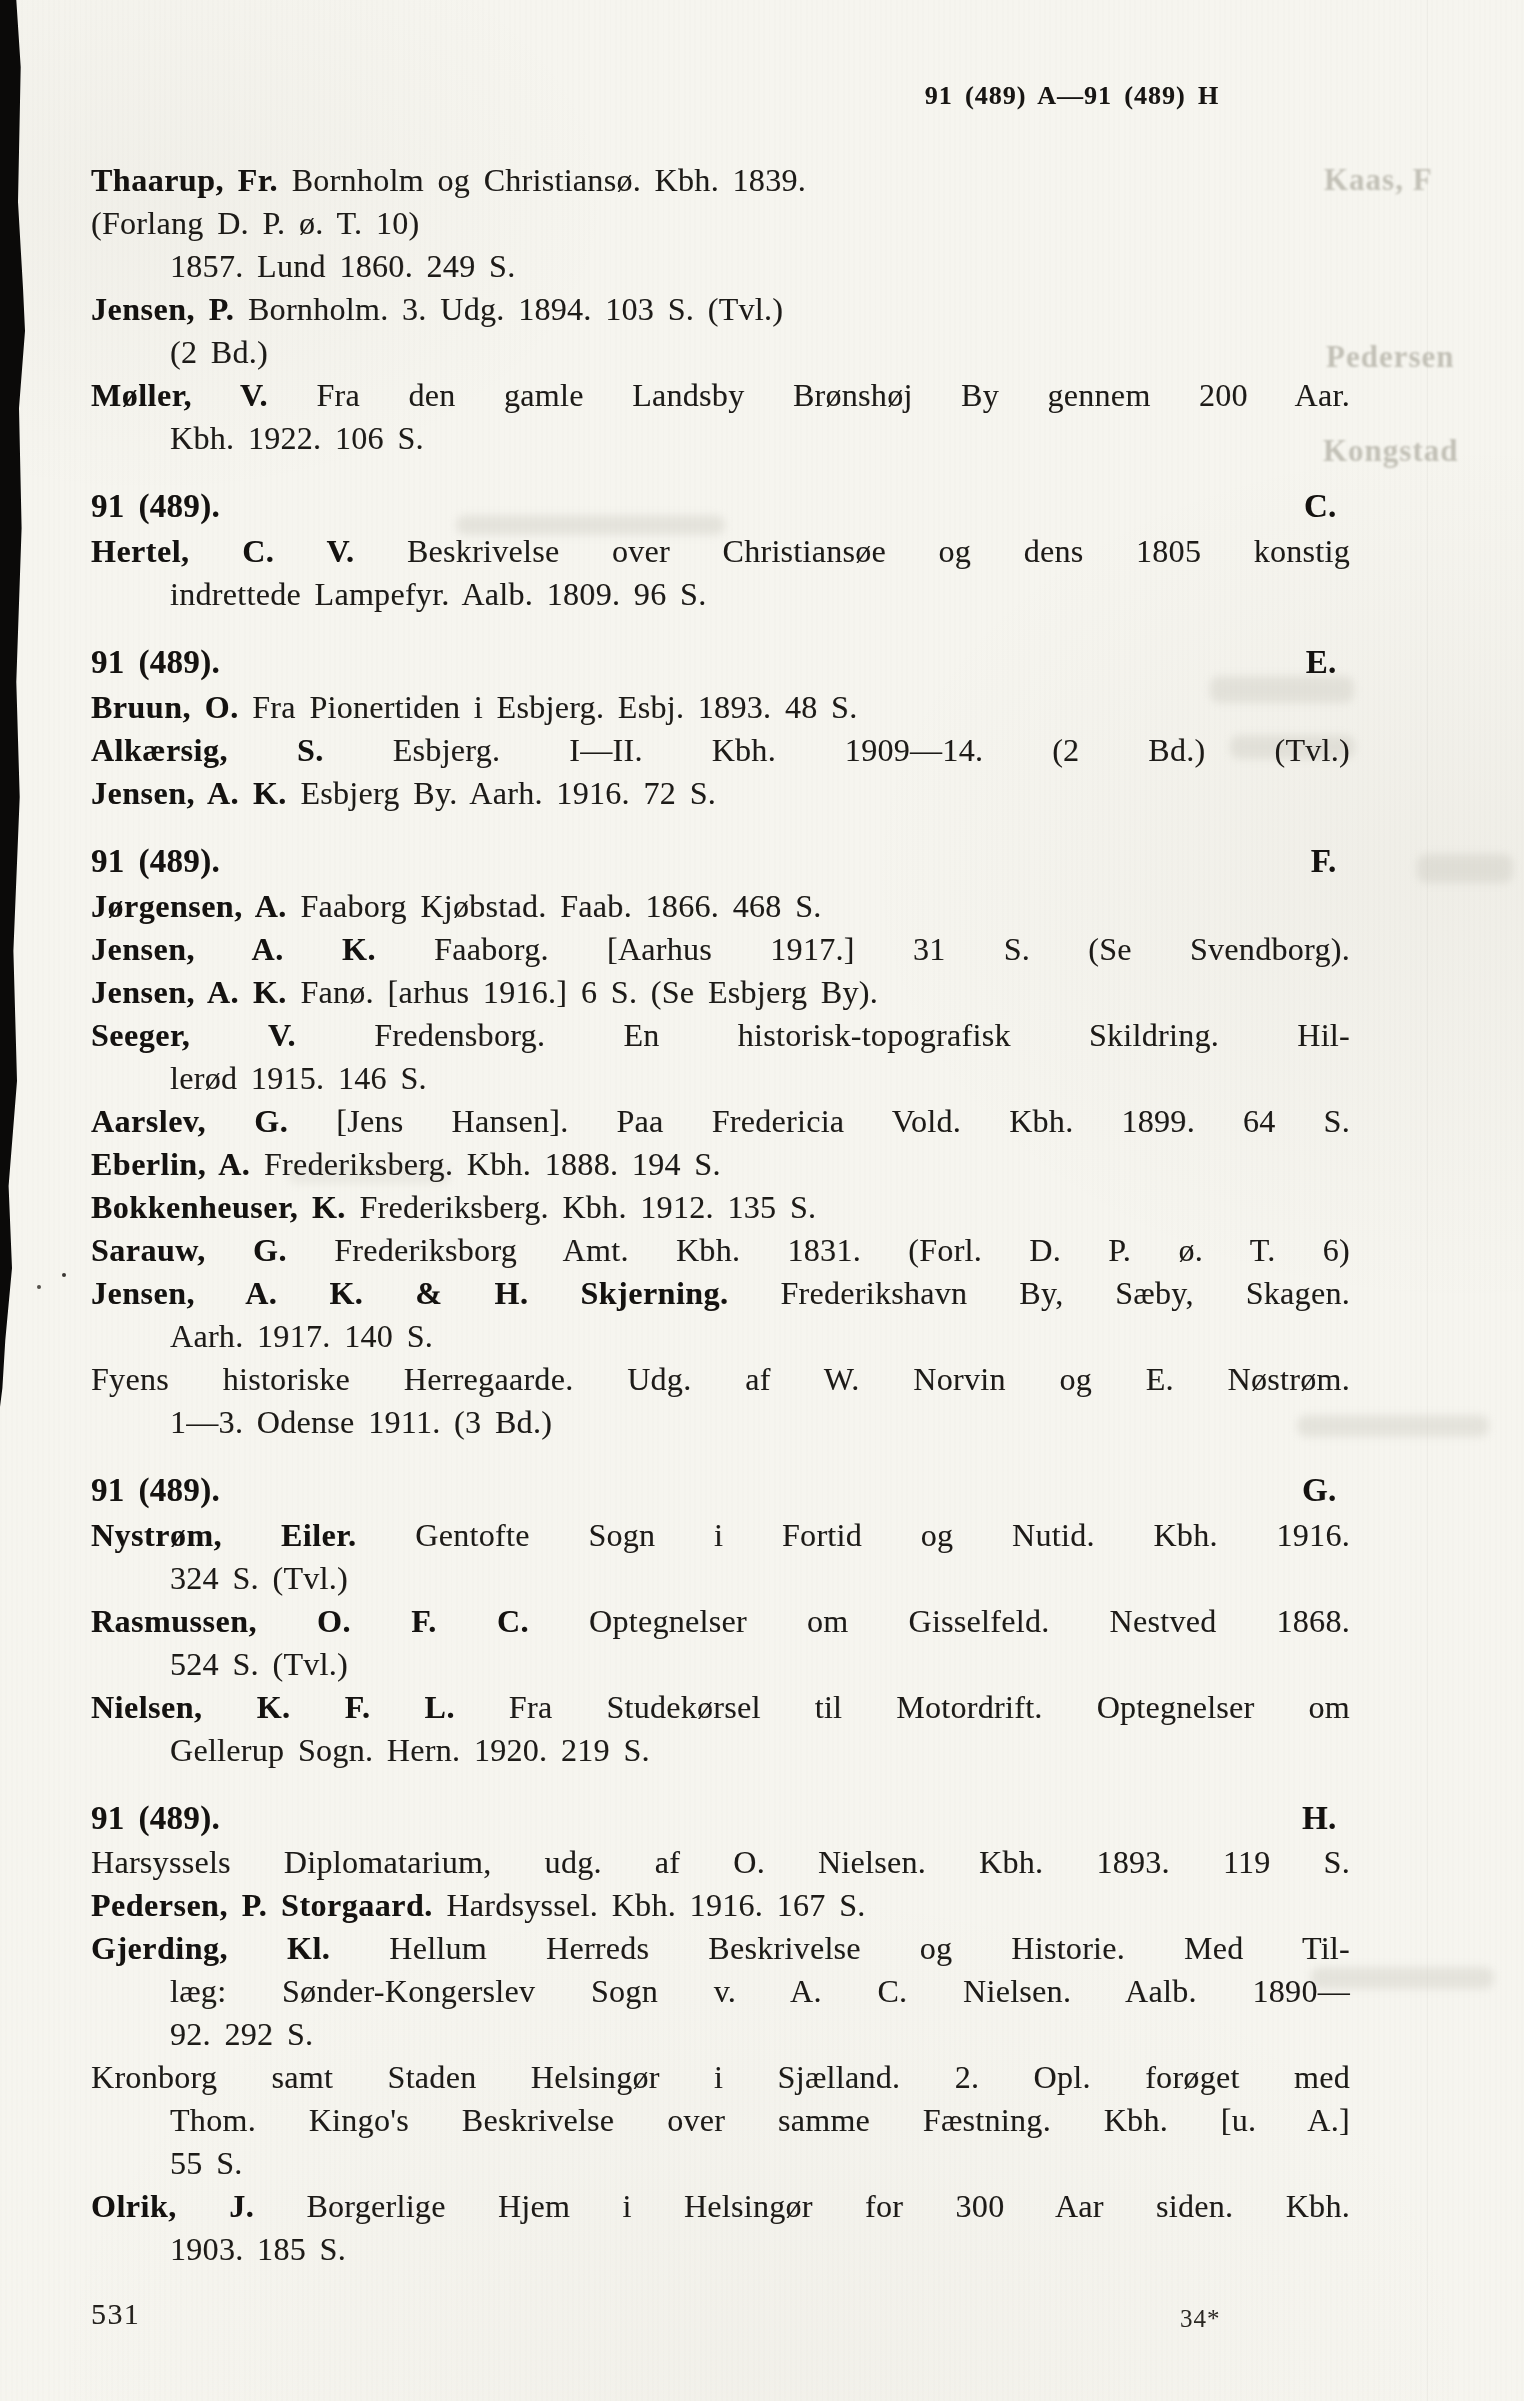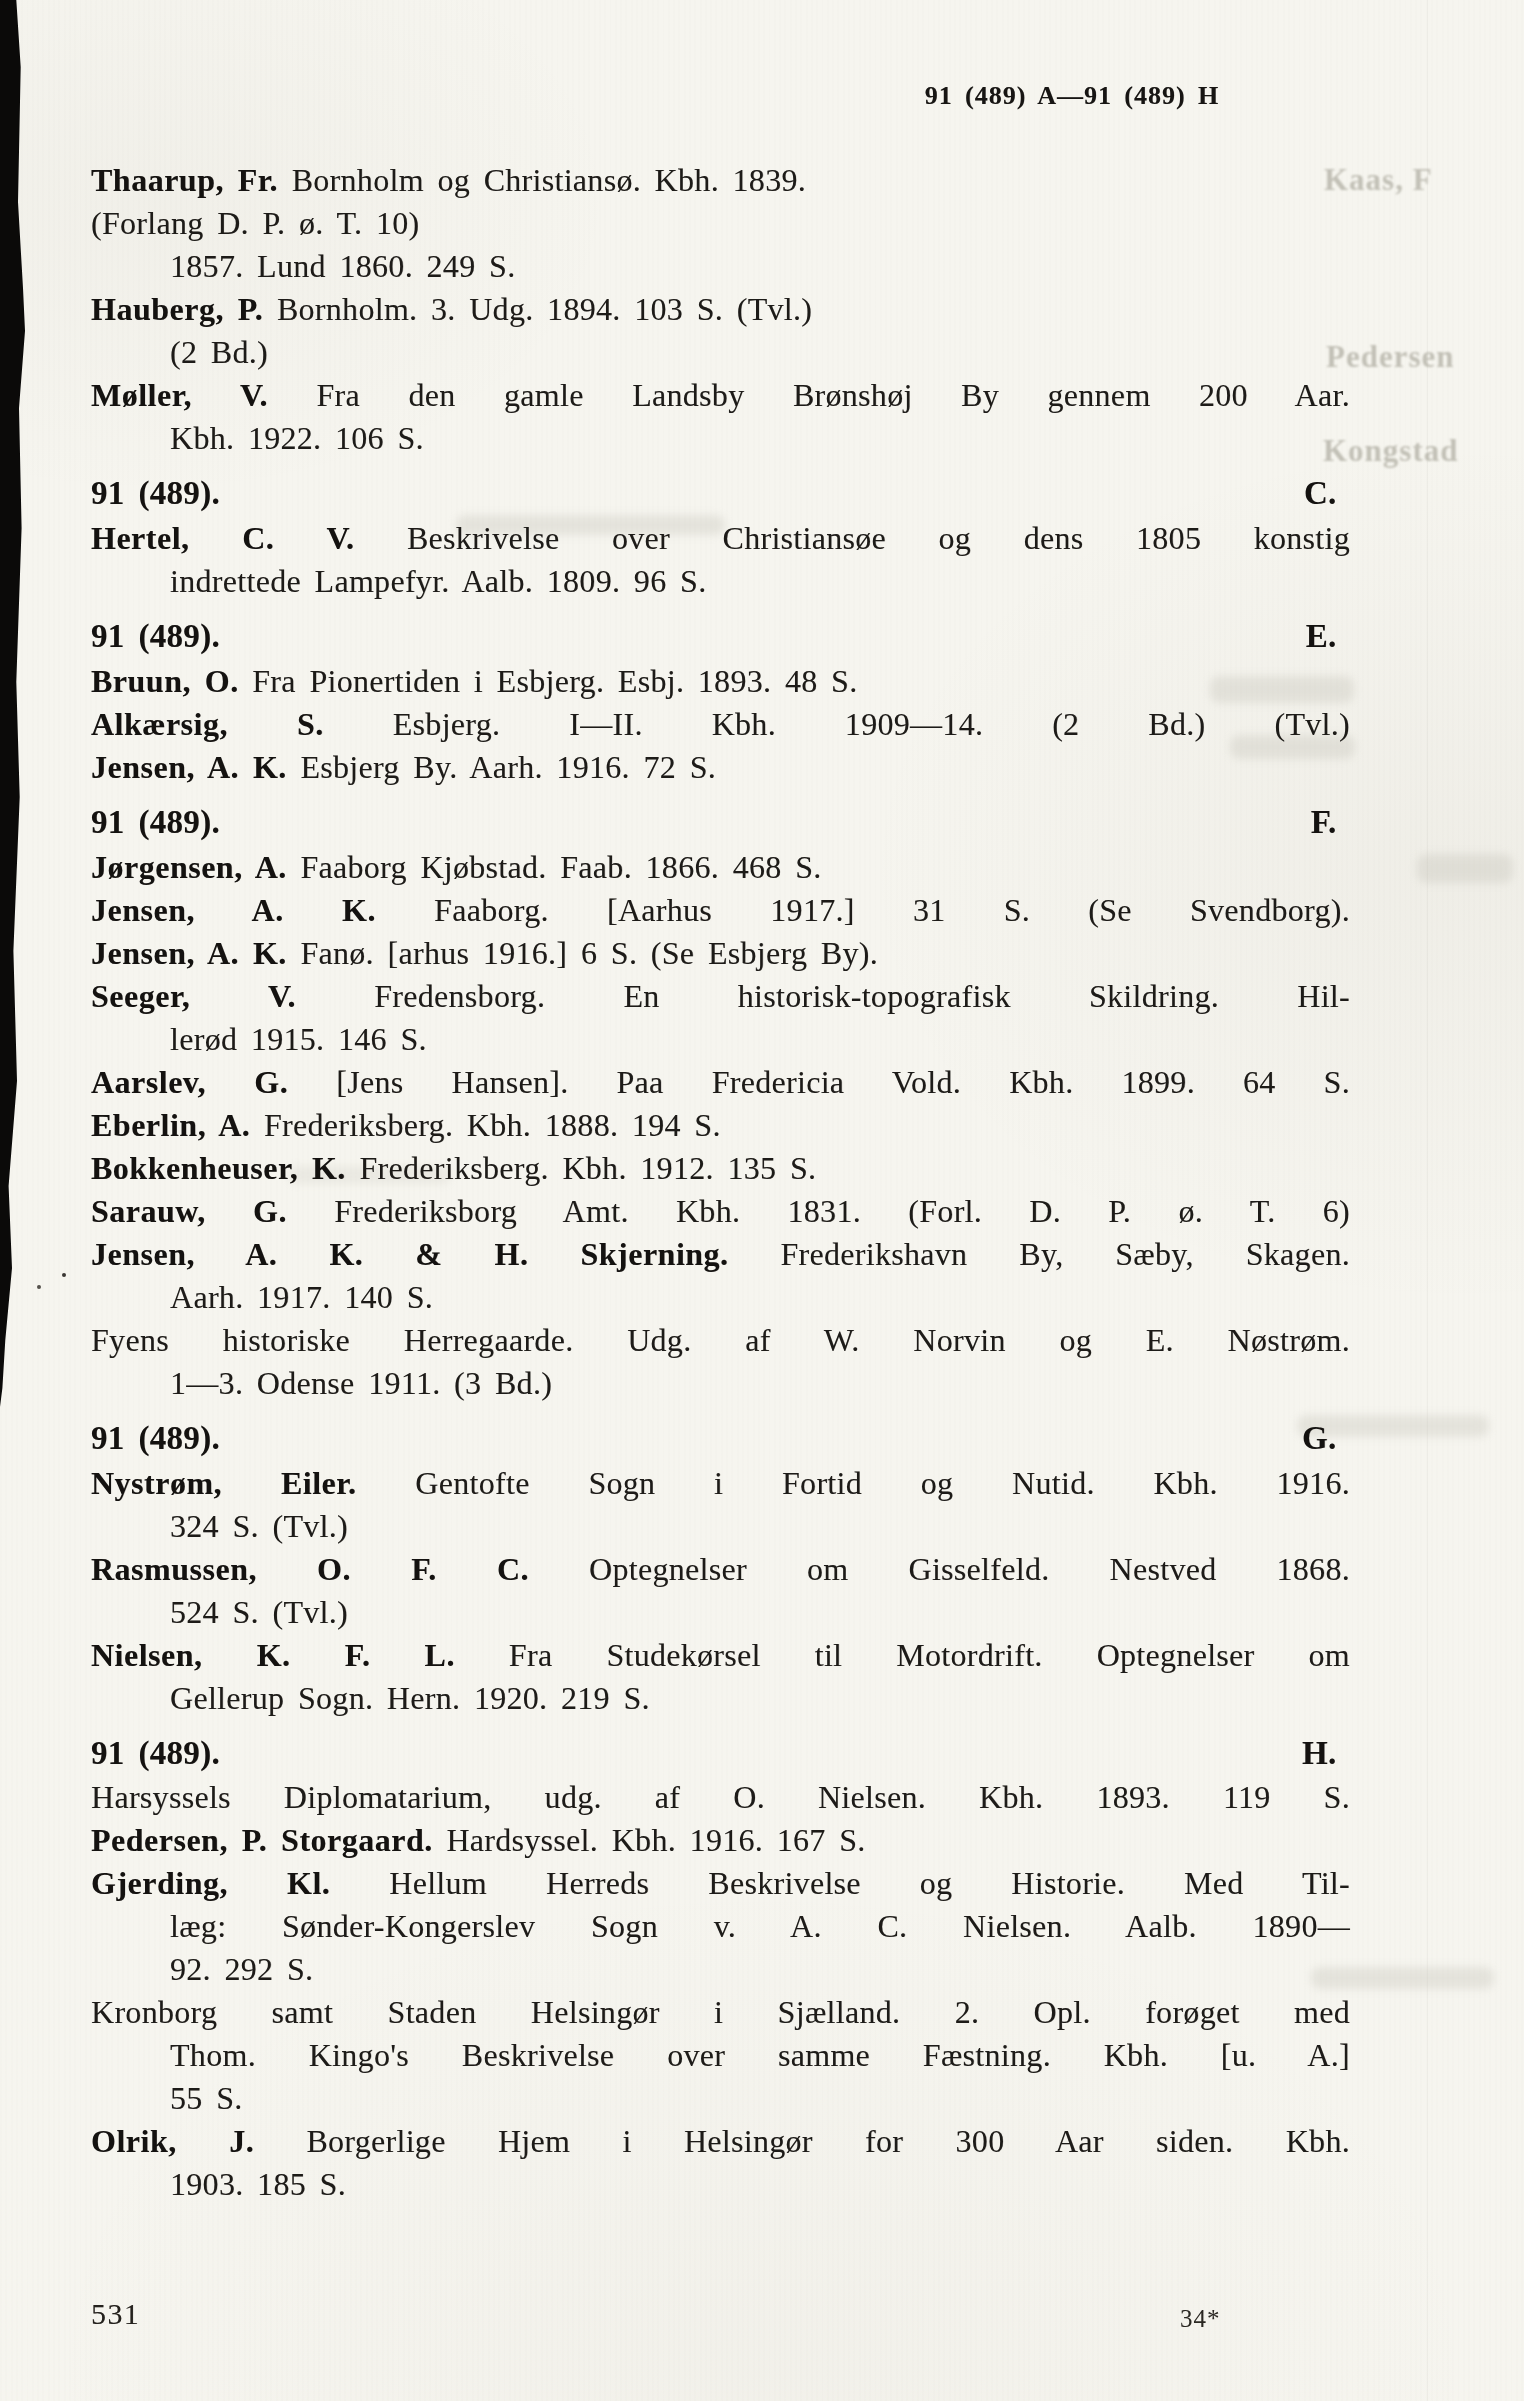--- a/index.html
+++ b/index.html
@@ -43,21 +43,21 @@
     text-shadow: 0.3px 0.4px 0.3px rgba(35,30,25,0.30);
   }
   .line { white-space: nowrap; }
   .line.fill { white-space: normal; text-align: justify; text-align-last: justify; }
   .line.indent { padding-left: 79px; }
   .line.right { }
   .author { font-weight: bold; letter-spacing: 0.5px; color: #141210; }
   .line.section {
     display: flex; justify-content: space-between;
     font-weight: bold; font-size: 33px;
-    margin-top: 12px; margin-bottom: 1.9px;
+    margin-top: 25px; margin-bottom: 1.9px;
     color: #141210;
   }
   .sec-letter { padding-right: 13.4px; }
   .footer-row {
     position: absolute; left: 91px; top: 2297px; width: 1259px; height: 53px;
     font-size: 30px;
   }
   .page-number {
     position: absolute; left: 0; right: 0; text-align: left;
     letter-spacing: 1.4px; color: #24211d;
@@ -107,21 +107,21 @@
   <div class="smudge" style="left:1297px; top:1415px; width:192px; height:22px;"></div>
   <div class="smudge" style="left:1311px; top:1967px; width:183px; height:22px;"></div>
   <div class="smudge" style="left:288px;  top:1166px; width:163px; height:18px; opacity:0.18;"></div>
 
   <div class="running-header">91 (489) A—91 (489) H</div>
 
   <main class="text-block" id="lines">
       <div class="line"><strong class="author">Thaarup, Fr.</strong> Bornholm og Christiansø. Kbh. 1839.</div>
       <div class="line right">(Forlang D. P. ø. T. 10)</div>
       <div class="line indent">1857. Lund 1860. 249 S.</div>
-      <div class="line"><strong class="author">Hauberg, P.</strong> Bornholm. 3. Udg. 1894. 103 S. (Tvl.)</div>
+      <div class="line"><strong class="author">Jensen, P.</strong> Bornholm. 3. Udg. 1894. 103 S. (Tvl.)</div>
       <div class="line indent">(2 Bd.)</div>
       <div class="line fill"><strong class="author">Møller, V.</strong> Fra den gamle Landsby Brønshøj By gennem 200 Aar.</div>
       <div class="line indent">Kbh. 1922. 106 S.</div>
       <div class="line section">
         <span class="sec-num">91 (489).</span>
         <span class="sec-letter">C.</span>
       </div>
       <div class="line fill"><strong class="author">Hertel, C. V.</strong> Beskrivelse over Christiansøe og dens 1805 konstig</div>
       <div class="line indent">indrettede Lampefyr. Aalb. 1809. 96 S.</div>
       <div class="line section">

